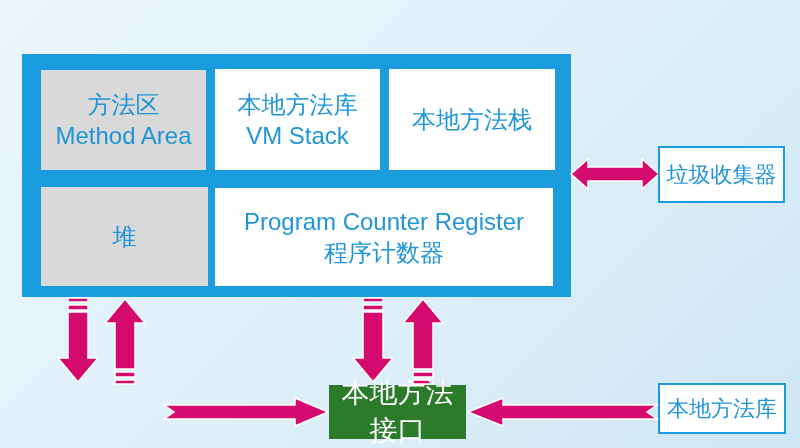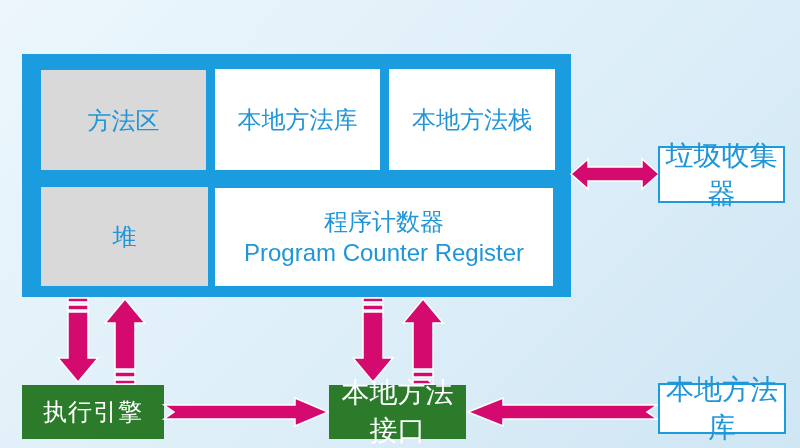--- a/index.html
+++ b/index.html
@@ -33,21 +33,21 @@
   .cell-method{left:19px;top:16px;width:165px;height:100px;}
   .cell-vm{left:193px;top:15px;width:165px;height:101px;}
   .cell-native{left:367px;top:15px;width:166px;height:101px;line-height:30px;}
   .cell-heap{left:19px;top:133px;width:167px;height:99px;}
   .cell-pc{left:193px;top:134px;width:338px;height:98px;}
 
   
   .outline-node{
     background:#ffffff;border:2px solid var(--container-blue);
     display:flex;justify-content:center;align-items:center;
-    color:var(--text-blue);font-size:28px;text-align:center;
+    color:var(--text-blue);font-size:22px;text-align:center;
   }
   .node-gc{left:658px;top:122px;width:127px;height:57px;}
   .node-lib{left:658px;top:359px;width:128px;height:51px;}
 
   
   .green-node{
     background:var(--node-green);
     display:flex;justify-content:center;align-items:center;
     color:#ffffff;text-align:center;
   }
@@ -58,33 +58,35 @@
   .pink{fill:var(--arrow-pink);stroke:var(--outline-white);stroke-width:1.5;stroke-linejoin:miter;}
 </style>
 </head>
 <body>
 
 <div id="stage">
 
   <div class="abs jvm-box">
     <div class="cell gray cell-method">
       <span>方法区</span>
+      <span>Method Area</span>
     </div>
     <div class="cell white cell-vm">
       <span>本地方法库</span>
+      <span>VM Stack</span>
     </div>
     <div class="cell white cell-native">
       <span>本地方法栈</span>
     </div>
     <div class="cell gray cell-heap">
       <span>堆</span>
     </div>
     <div class="cell white cell-pc">
+      <span>Program Counter Register</span>
       <span>程序计数器</span>
-      <span>Program Counter Register</span>
     </div>
   </div>
 
   <svg class="abs" style="left:569px;top:132px;" width="92" height="36">
     <polygon class="pink" points="2,18 19,3 19,11 73,11 73,3 90,18 73,33 73,25 19,25 19,33"></polygon>
   </svg>
 
   <div class="abs outline-node node-gc">
     <span>垃圾收集器</span>
   </div>
@@ -104,23 +106,20 @@
     <rect class="pink" x="12" y="1" width="20" height="4"></rect>
     <rect class="pink" x="12" y="8" width="20" height="5"></rect>
     <polygon class="pink" points="12,15 32,15 32,61 42,61 22,85 2,61 12,61"></polygon>
   </svg>
   <svg class="abs" style="left:401px;top:273px;" width="44" height="87">
     <polygon class="pink" points="22,2 42,26 32,26 32,72 12,72 12,26 2,26"></polygon>
     <rect class="pink" x="12" y="75" width="20" height="5"></rect>
     <rect class="pink" x="12" y="83" width="20" height="4"></rect>
   </svg>
 
-  <div class="abs green-node node-exec">
-    <span>执行引擎</span>
-  </div>
 
   <svg class="abs" style="left:163px;top:371px;" width="167" height="34">
     <polygon class="pink" points="1,10 132,10 132,3 165,17 132,31 132,24 1,24 11,17"></polygon>
   </svg>
 
   <div class="abs green-node node-nmi">
     <span>本地方法接口</span>
   </div>
 
   <svg class="abs" style="left:467px;top:371px;" width="192" height="34">

